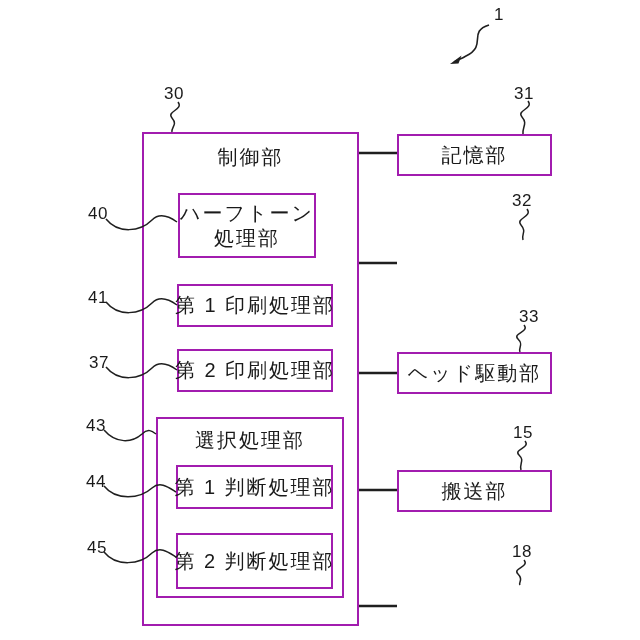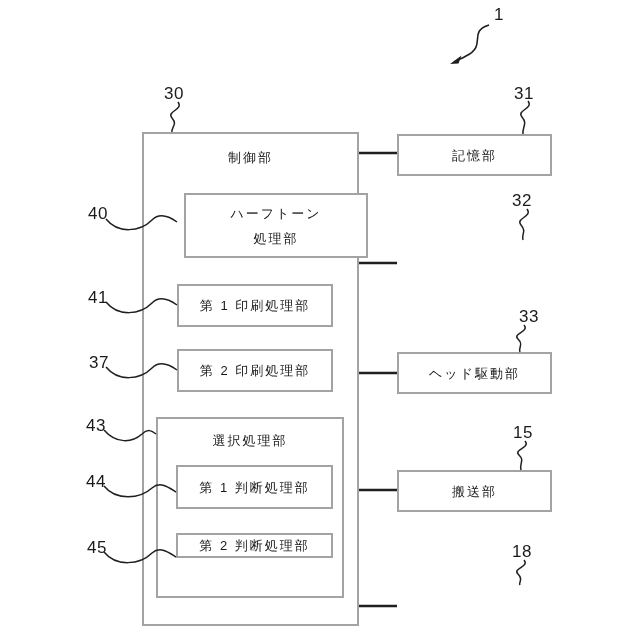--- a/index.html
+++ b/index.html
@@ -12,32 +12,32 @@
     width: 640px;
     height: 640px;
     background: #ffffff;
     font-family: "Liberation Sans", "DejaVu Sans", sans-serif;
     color: #1a1a1a;
     overflow: hidden;
   }
   .box {
     position: absolute;
     box-sizing: border-box;
-    border: 2px solid #a3a3a3;
+    border: 2px solid #a21caf;
     background: #ffffff;
   }
   .box.center {
     display: flex;
     flex-direction: column;
     align-items: center;
     justify-content: center;
     text-align: center;
   }
   .jp {
-    font-size: 13px;
+    font-size: 20px;
     letter-spacing: 2px;
     line-height: 25px;
     white-space: nowrap;
   }
   .block-title {
     position: absolute;
     text-align: center;
   }
   .ref {
     position: absolute;
@@ -55,41 +55,41 @@
   }
 </style>
 </head>
 <body>
 
 <div class="canvas">
 
   <div class="box" style="left:142px; top:132px; width:217px; height:494px;"></div>
   <div class="block-title jp" style="left:142px; top:145px; width:217px;">制御部</div>
 
-  <div class="box center" style="left:184px; top:193px; width:184px; height:65px;">
+  <div class="box center" style="left:178px; top:193px; width:138px; height:65px;">
     <span class="jp">ハーフトーン</span>
     <span class="jp">処理部</span>
   </div>
 
   <div class="box center" style="left:177px; top:284px; width:156px; height:43px;">
     <span class="jp">第 1 印刷処理部</span>
   </div>
 
   <div class="box center" style="left:177px; top:349px; width:156px; height:43px;">
     <span class="jp">第 2 印刷処理部</span>
   </div>
 
   <div class="box" style="left:156px; top:417px; width:188px; height:181px;"></div>
   <div class="block-title jp" style="left:156px; top:428px; width:188px;">選択処理部</div>
 
   <div class="box center" style="left:176px; top:465px; width:157px; height:44px;">
     <span class="jp">第 1 判断処理部</span>
   </div>
 
-  <div class="box center" style="left:176px; top:533px; width:157px; height:25px;">
+  <div class="box center" style="left:176px; top:533px; width:157px; height:56px;">
     <span class="jp">第 2 判断処理部</span>
   </div>
 
   <div class="box center" style="left:397px; top:134px; width:155px; height:42px;">
     <span class="jp">記憶部</span>
   </div>
 
 
   <div class="box center" style="left:397px; top:352px; width:155px; height:42px;">
     <span class="jp">ヘッド駆動部</span>

